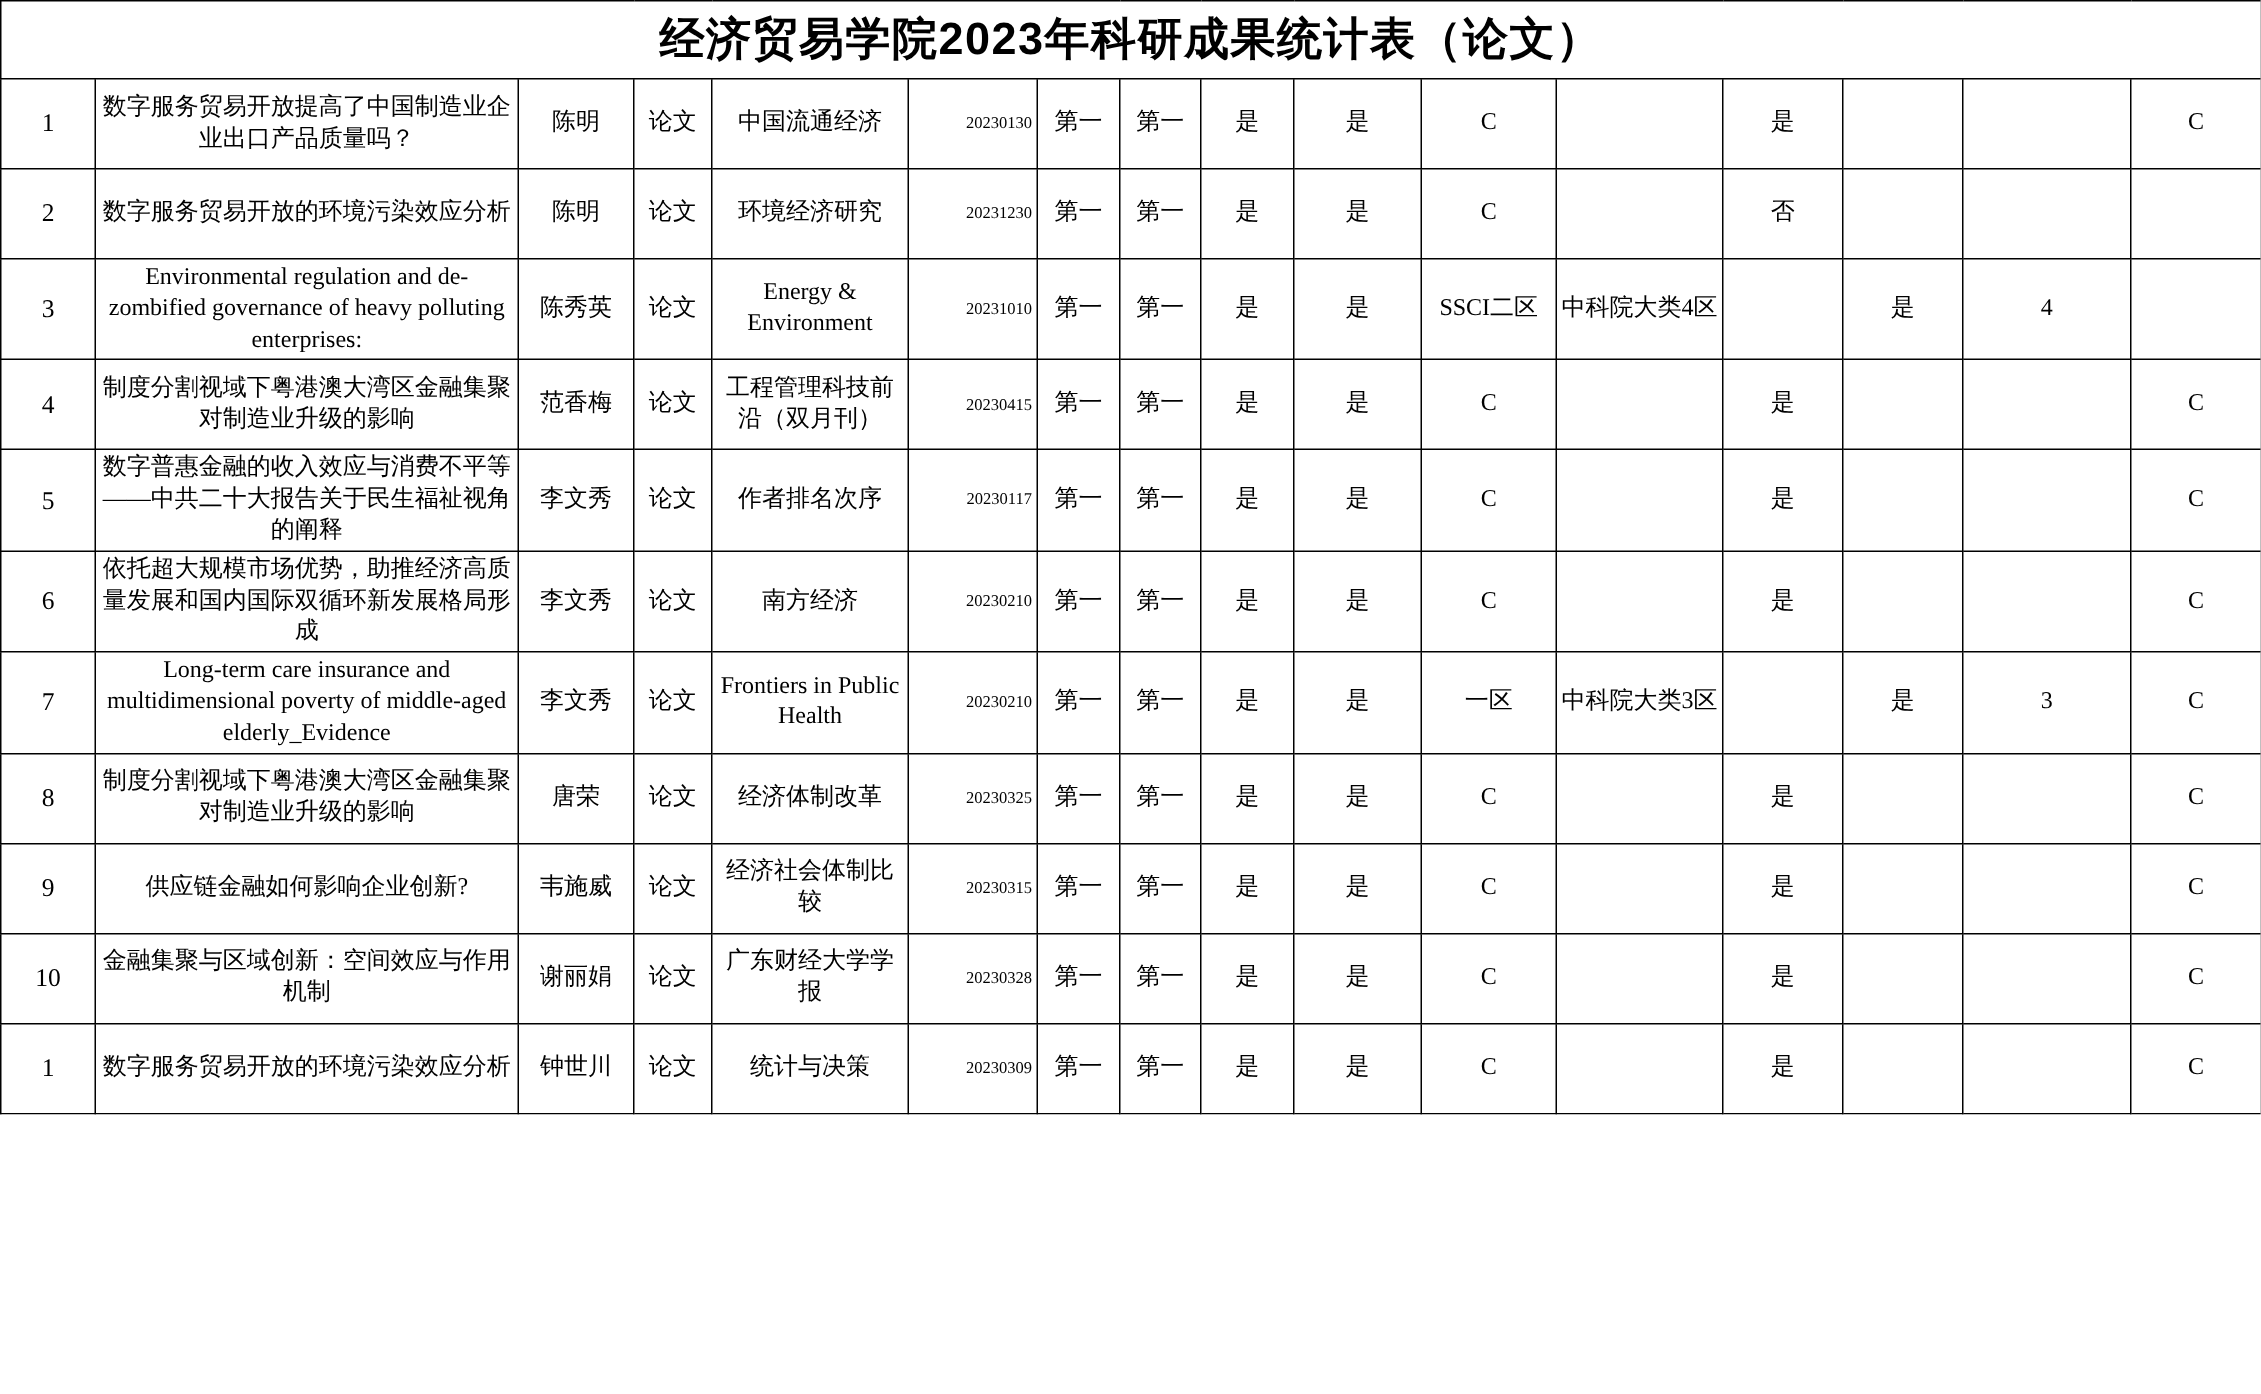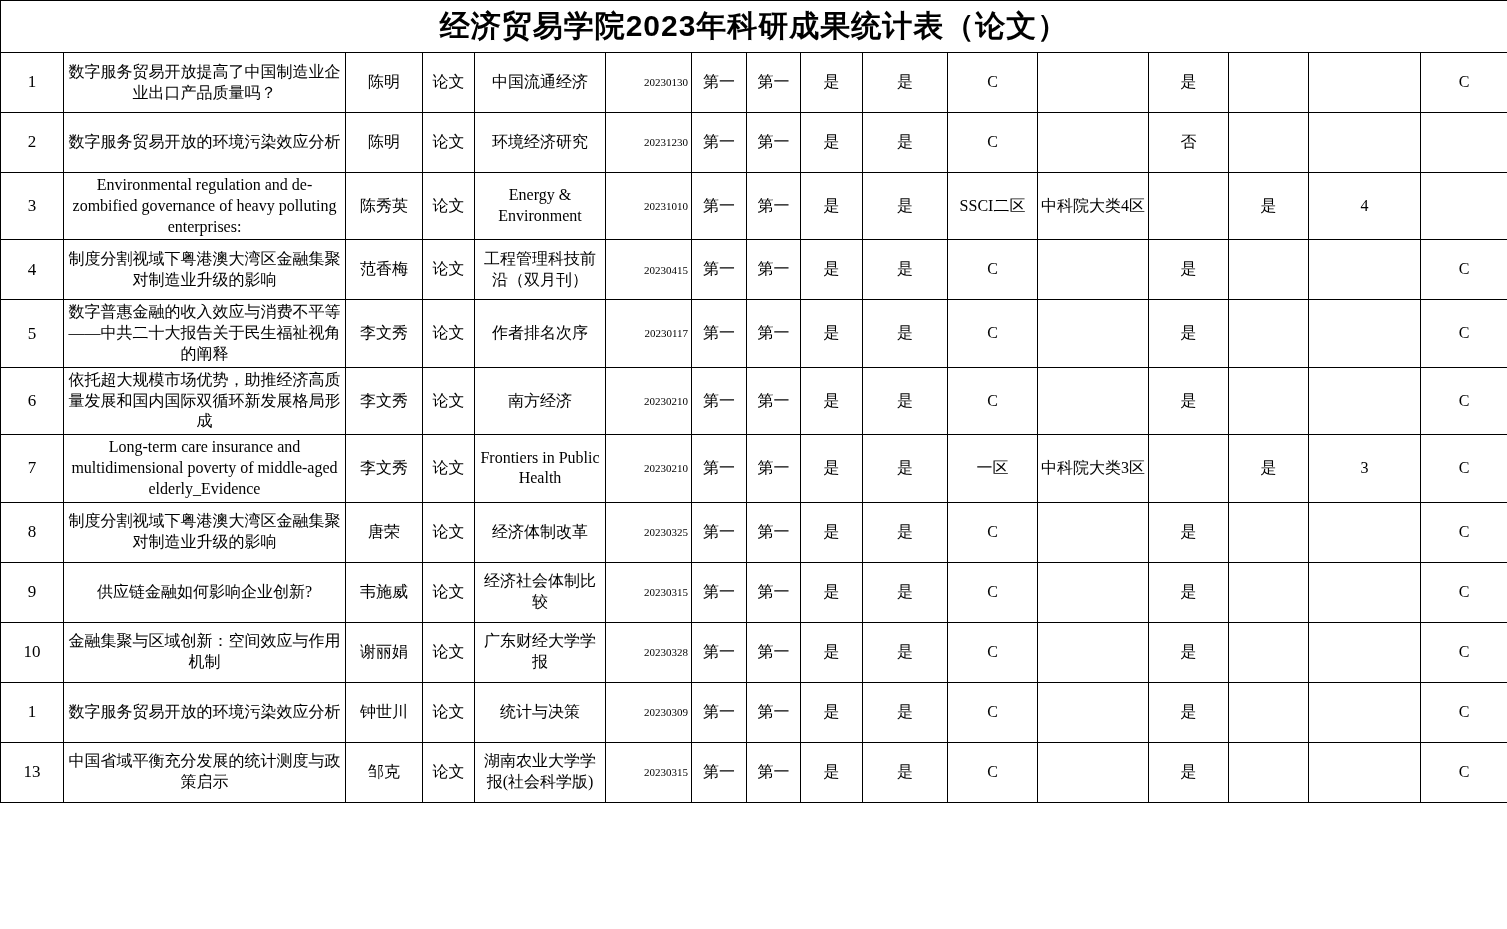--- a/index.html
+++ b/index.html
@@ -280,33 +280,15 @@
           <td>第一</td>
           <td>是</td>
           <td>是</td>
           <td>C</td>
           <td></td>
           <td>是</td>
           <td></td>
           <td></td>
           <td>C</td>
         </tr>
-        <tr>
-          <td>13</td>
-          <td>中国省域平衡充分发展的统计测度与政策启示</td>
-          <td>邹克</td>
-          <td>论文</td>
-          <td>湖南农业大学学报(社会科学版)</td>
-          <td>20230315</td>
-          <td>第一</td>
-          <td>第一</td>
-          <td>是</td>
-          <td>是</td>
-          <td>C</td>
-          <td></td>
-          <td>是</td>
-          <td></td>
-          <td></td>
-          <td>C</td>
-        </tr>
       </tbody>
   </table>
 </div>
 
 </body></html>

